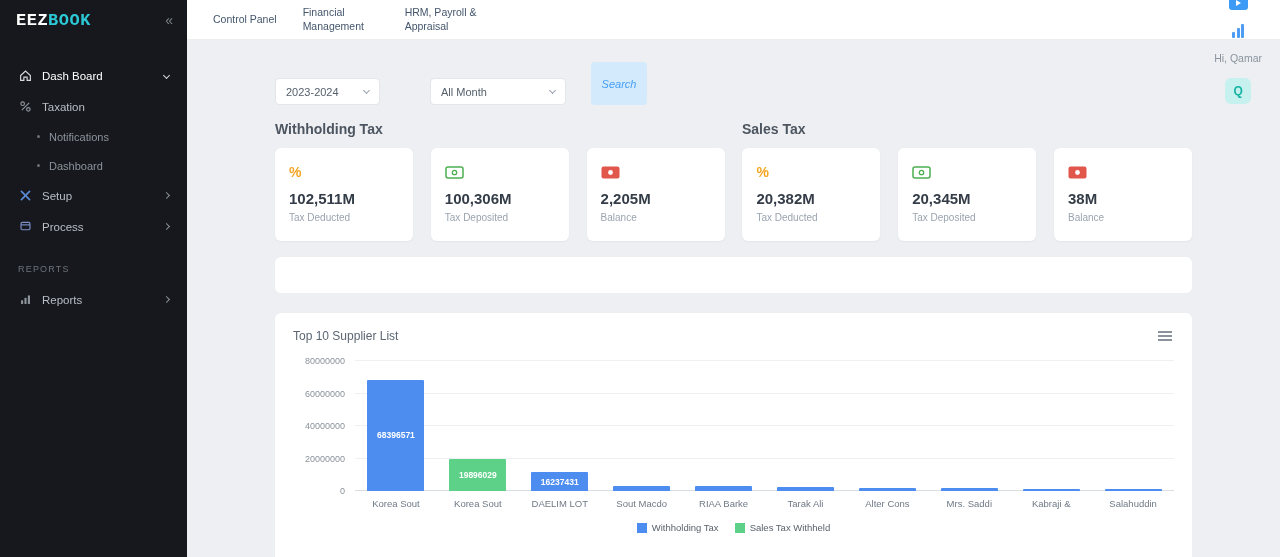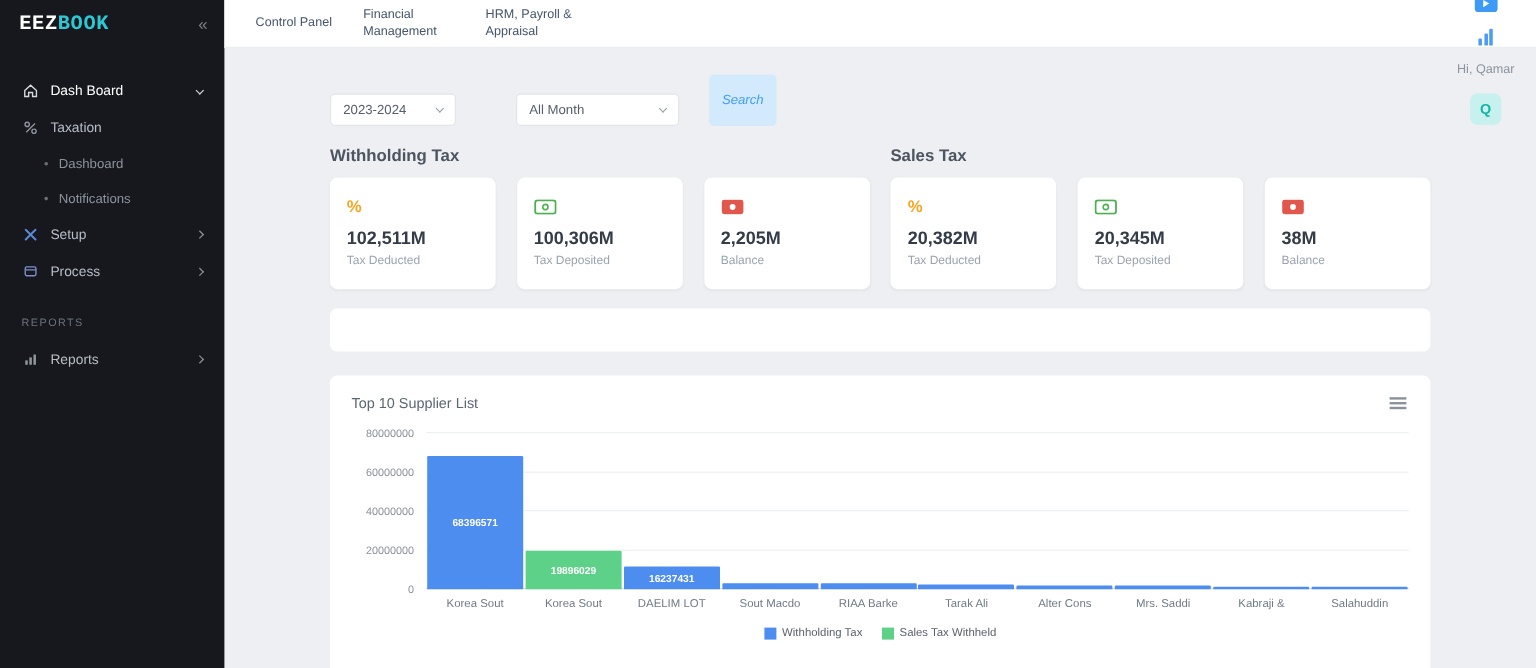--- a/index.html
+++ b/index.html
@@ -71,21 +71,21 @@
   .menu-icn { display: flex; flex-direction: column; gap: 2.5px; cursor: pointer; padding: 2px; }
   .menu-icn span { width: 14px; height: 1.6px; background: #8a929c; }
   .chart-area { display: grid; grid-template-columns: 62px 1fr; }
   .y-axis { position: relative; height: 130px; }
   .y-tick { position: absolute; right: 10px; transform: translateY(50%); font-size: 9px; color: #8a929c; }
   .plot { position: relative; height: 130px; }
   .gridline { position: absolute; left: 0; right: 0; height: 1px; background: #eef1f3; }
   .gridline.baseline { background: #d9dee3; }
   .bars { position: absolute; left: 0; right: 0; top: 0; bottom: 0; display: flex; }
   .bar-slot { flex: 1; display: flex; justify-content: center; align-items: flex-end; gap: 2px; }
-  .bar { width: 80px; position: relative; border-radius: 1px 1px 0 0; }
+  .bar { width: 57px; position: relative; border-radius: 1px 1px 0 0; }
   .bar-label { position: absolute; left: 0; right: 0; top: 50%; transform: translateY(-50%); text-align: center; color: #fff; font-size: 8.5px; font-weight: bold; }
   .x-axis { display: flex; margin-top: 7px; }
   .x-label { flex: 1; text-align: center; font-size: 9.5px; color: #6f7a86; white-space: nowrap; overflow: hidden; }
   .legend { display: flex; justify-content: center; gap: 16px; margin-top: 13px; }
   .legend-item { display: flex; align-items: center; gap: 5px; font-size: 9.5px; color: #59626c; cursor: pointer; }
   .legend-swatch { width: 10px; height: 10px; display: inline-block; }
 </style>
 </head>
 <body>
 
@@ -113,25 +113,25 @@
           <svg width="13" height="13" viewBox="0 0 16 16">
               <circle cx="4.5" cy="4.5" r="2.2" fill="none" stroke="#8f959d" stroke-width="1.4"></circle>
               <circle cx="11.5" cy="11.5" r="2.2" fill="none" stroke="#8f959d" stroke-width="1.4"></circle>
               <line x1="12.5" y1="3.5" x2="3.5" y2="12.5" stroke="#8f959d" stroke-width="1.4"></line>
             </svg>
         </span>
         <span>Taxation</span>
       </div>
       <div class="sub-item">
         <span class="dot"></span>
-        <span>Dashboard</span>
+        <span>Notifications</span>
       </div>
       <div class="sub-item">
         <span class="dot"></span>
-        <span>Notifications</span>
+        <span>Dashboard</span>
       </div>
       <div class="side-item">
         <span class="icn">
           <svg width="13" height="13" viewBox="0 0 16 16">
               <line x1="3" y1="3" x2="13" y2="13" stroke="#5c8bd6" stroke-width="2" stroke-linecap="round"></line>
               <line x1="13" y1="3" x2="3" y2="13" stroke="#5c8bd6" stroke-width="2" stroke-linecap="round"></line>
             </svg>
         </span>
         <span>Setup</span>
         <span class="chev right"></span>

